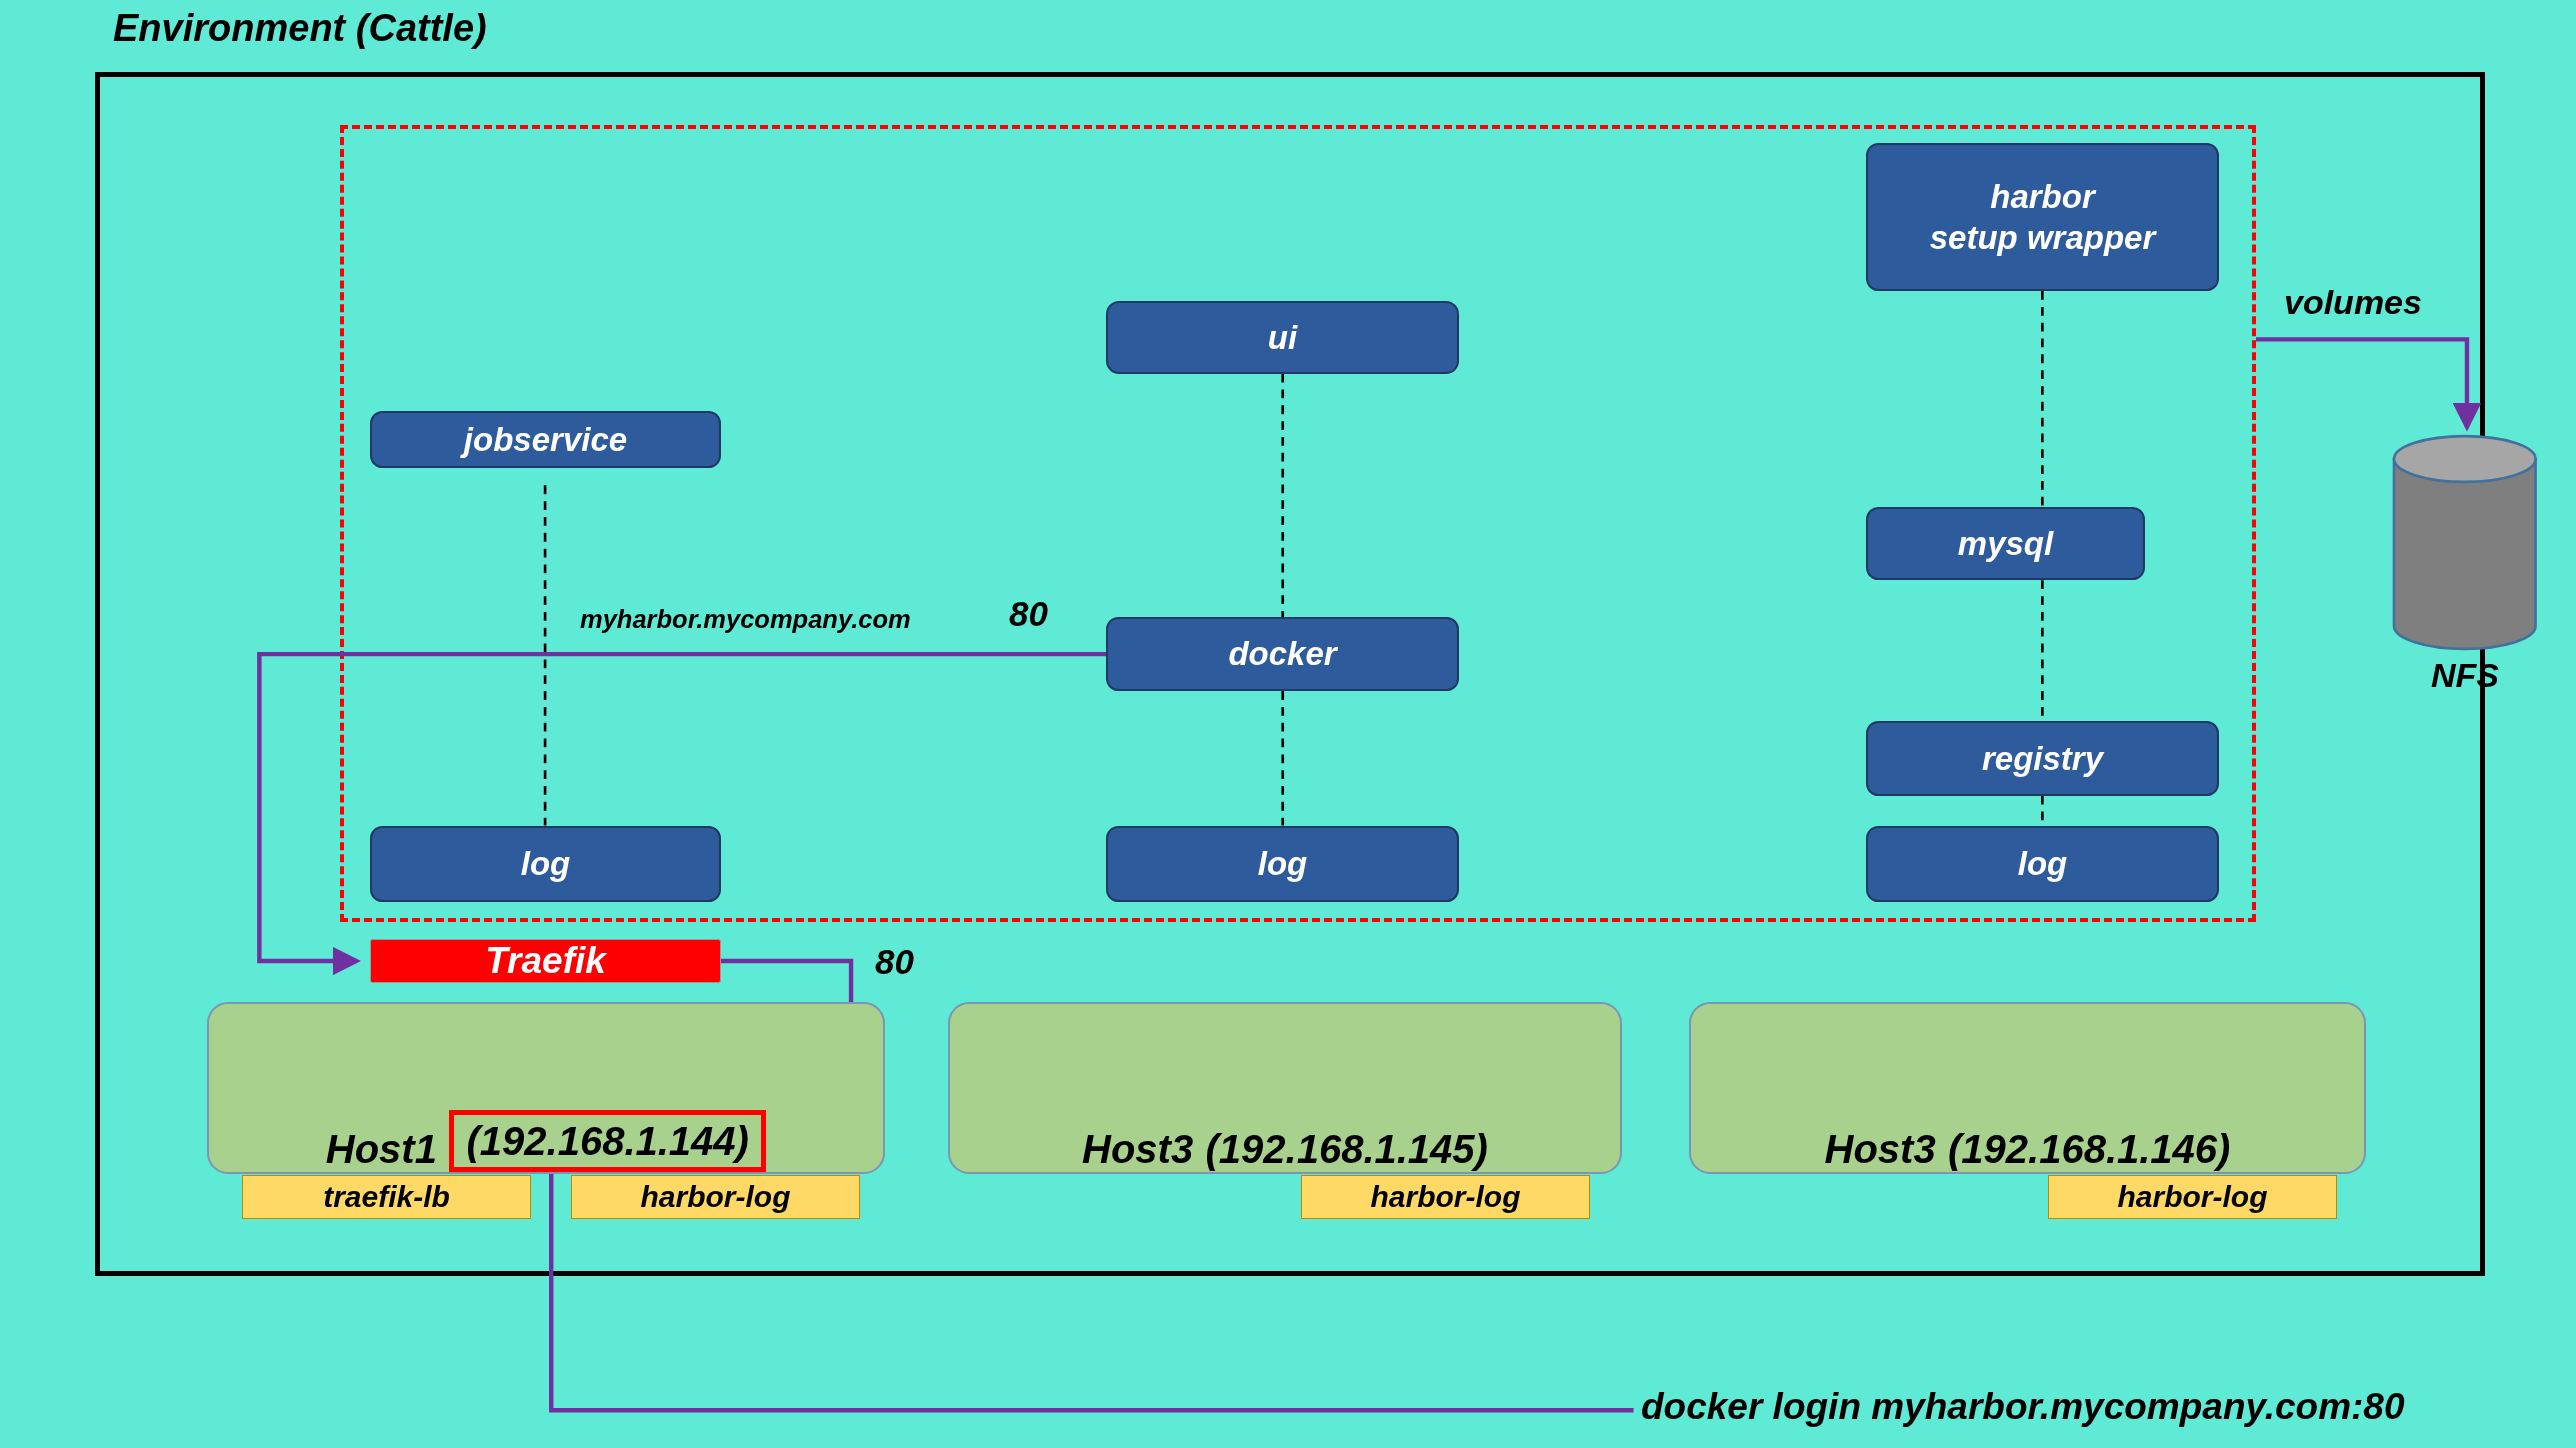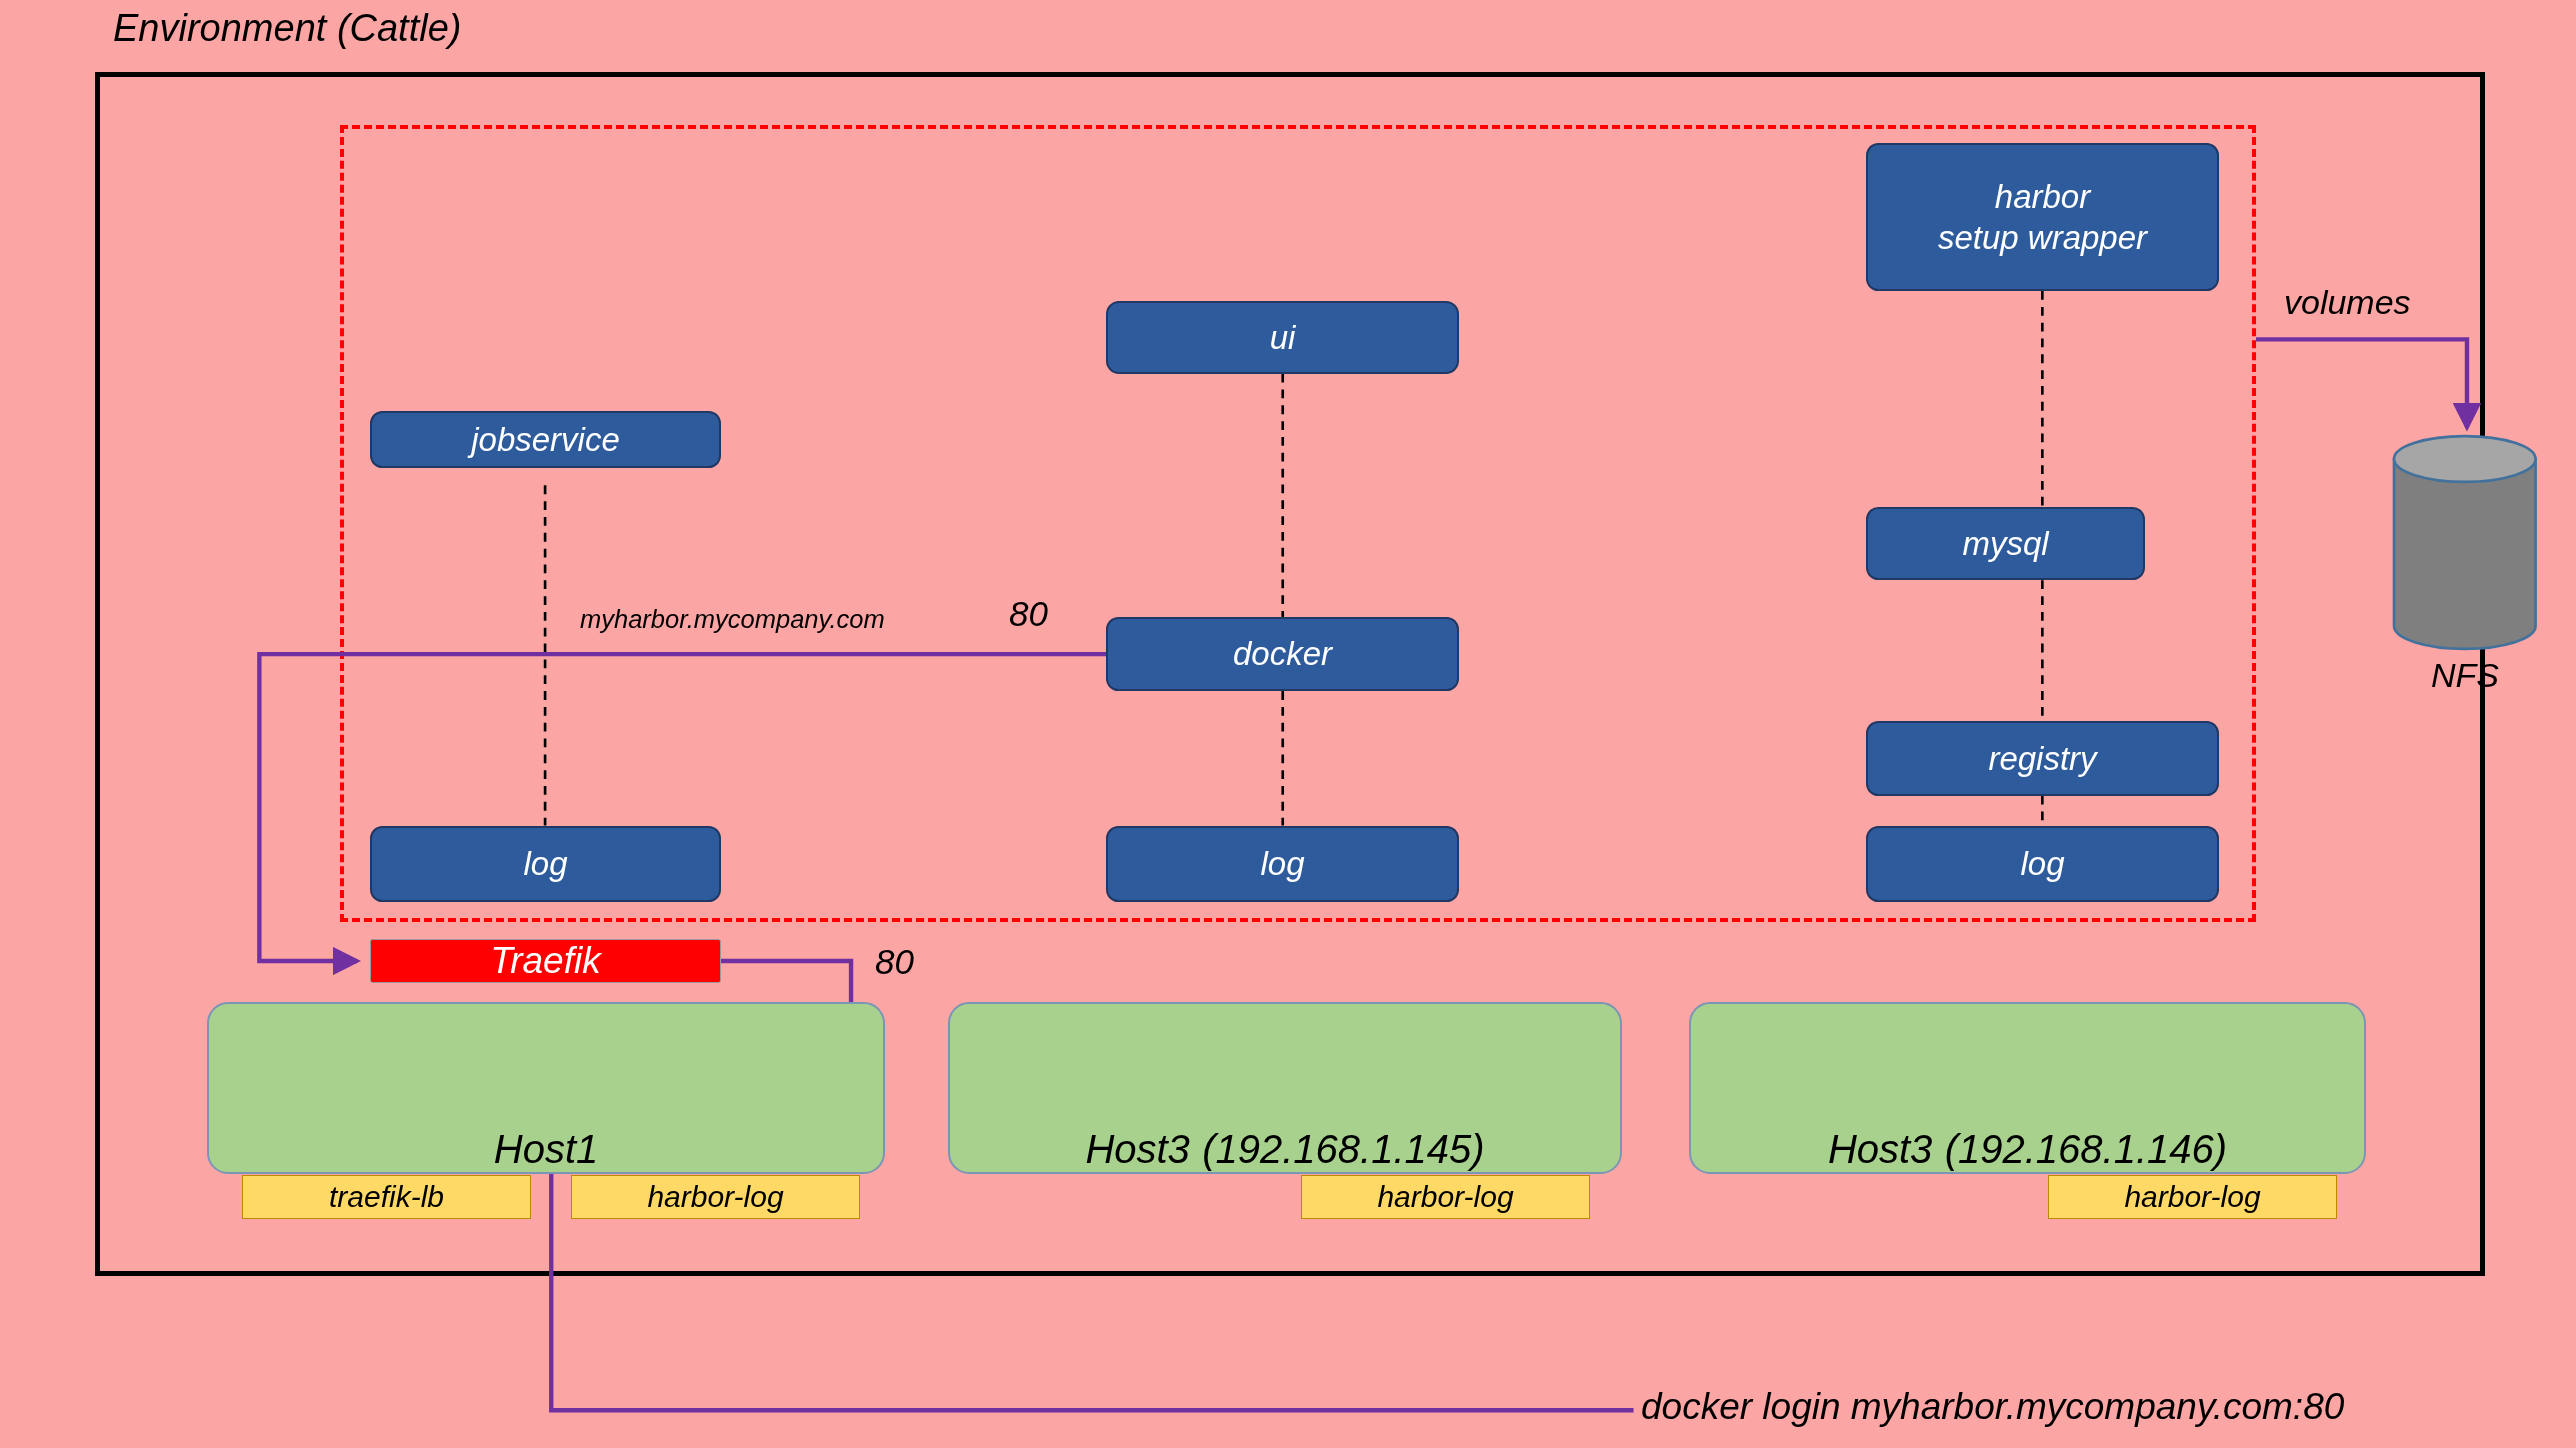--- a/index.html
+++ b/index.html
@@ -3,22 +3,22 @@
 <meta charset="utf-8">
 <style>
   :root{
     --blue:#2e5b9c; --blue-border:#1f3864; --red:#ff0000; --green:#a9d18e;
     --green-border:#7b96b5; --yellow:#ffd966; --yellow-border:#b98b00;
     --purple:#7030a0; --gray-cyl:#7f7f7f; --gray-cyl-top:#a6a6a6;
   }
   *{box-sizing:border-box; margin:0; padding:0;}
   body{background:#ffffff; width:2576px; height:1449px;}
   .canvas{
-    position:relative; width:2576px; height:1449px; background:#fca5a5; overflow:hidden;
-    font-family:"Liberation Sans", sans-serif; font-weight:normal; font-style:italic; color:#000;
+    position:relative; width:2576px; height:1449px; background:#5eead4; overflow:hidden;
+    font-family:"Liberation Sans", sans-serif; font-weight:bold; font-style:italic; color:#000;
   }
   .abs{position:absolute;}
   .title{left:113px; top:7px; font-size:38px;}
   .outer-box{left:95px; top:72px; width:2390px; height:1204px; border:5.3px solid #000; background:transparent;}
   .red-dashed{left:340px; top:125px; width:1916px; height:797px; border:4.4px dashed var(--red);}
   .overlay{left:0; top:0; pointer-events:none;}
   .node{
     background:var(--blue); border:2.6px solid var(--blue-border); border-radius:12.3px;
     color:#fff; display:flex; flex-direction:column; align-items:center; justify-content:center;
     font-size:33px; line-height:1.25; text-align:center;
@@ -116,20 +116,21 @@
   <div class="abs node" style="left:1866px; top:826px; width:353px; height:76px;">
     <div>log</div>
   </div>
 
   <div class="abs traefik" style="left:370px; top:939px; width:351px; height:44px;">
     <span>Traefik</span>
   </div>
 
   <div class="abs host" style="left:207px; top:1002px; width:678px; height:172px;">
     <span>Host1</span>
+    <span class="red-outline">(192.168.1.144)</span>
   </div>
 
   <div class="abs host" style="left:948px; top:1002px; width:674px; height:172px;">
     <span>Host3</span>
     <span>(192.168.1.145)</span>
   </div>
 
   <div class="abs host" style="left:1689px; top:1002px; width:677px; height:172px;">
     <span>Host3</span>
     <span>(192.168.1.146)</span>

